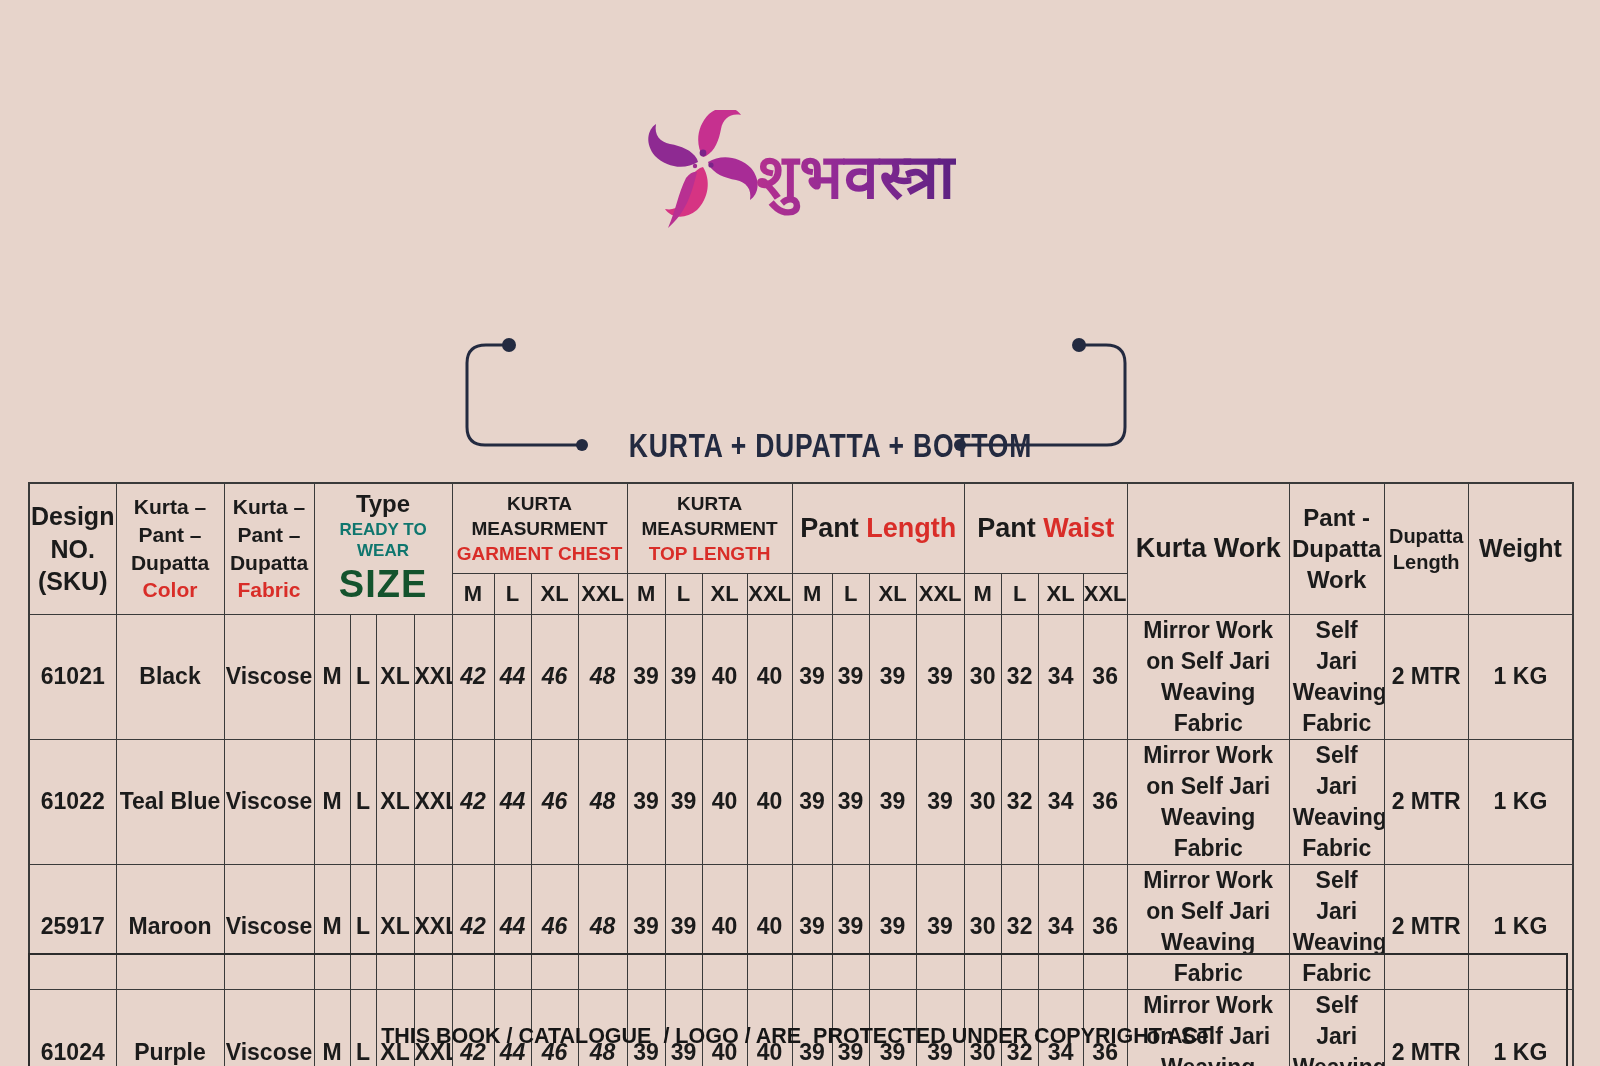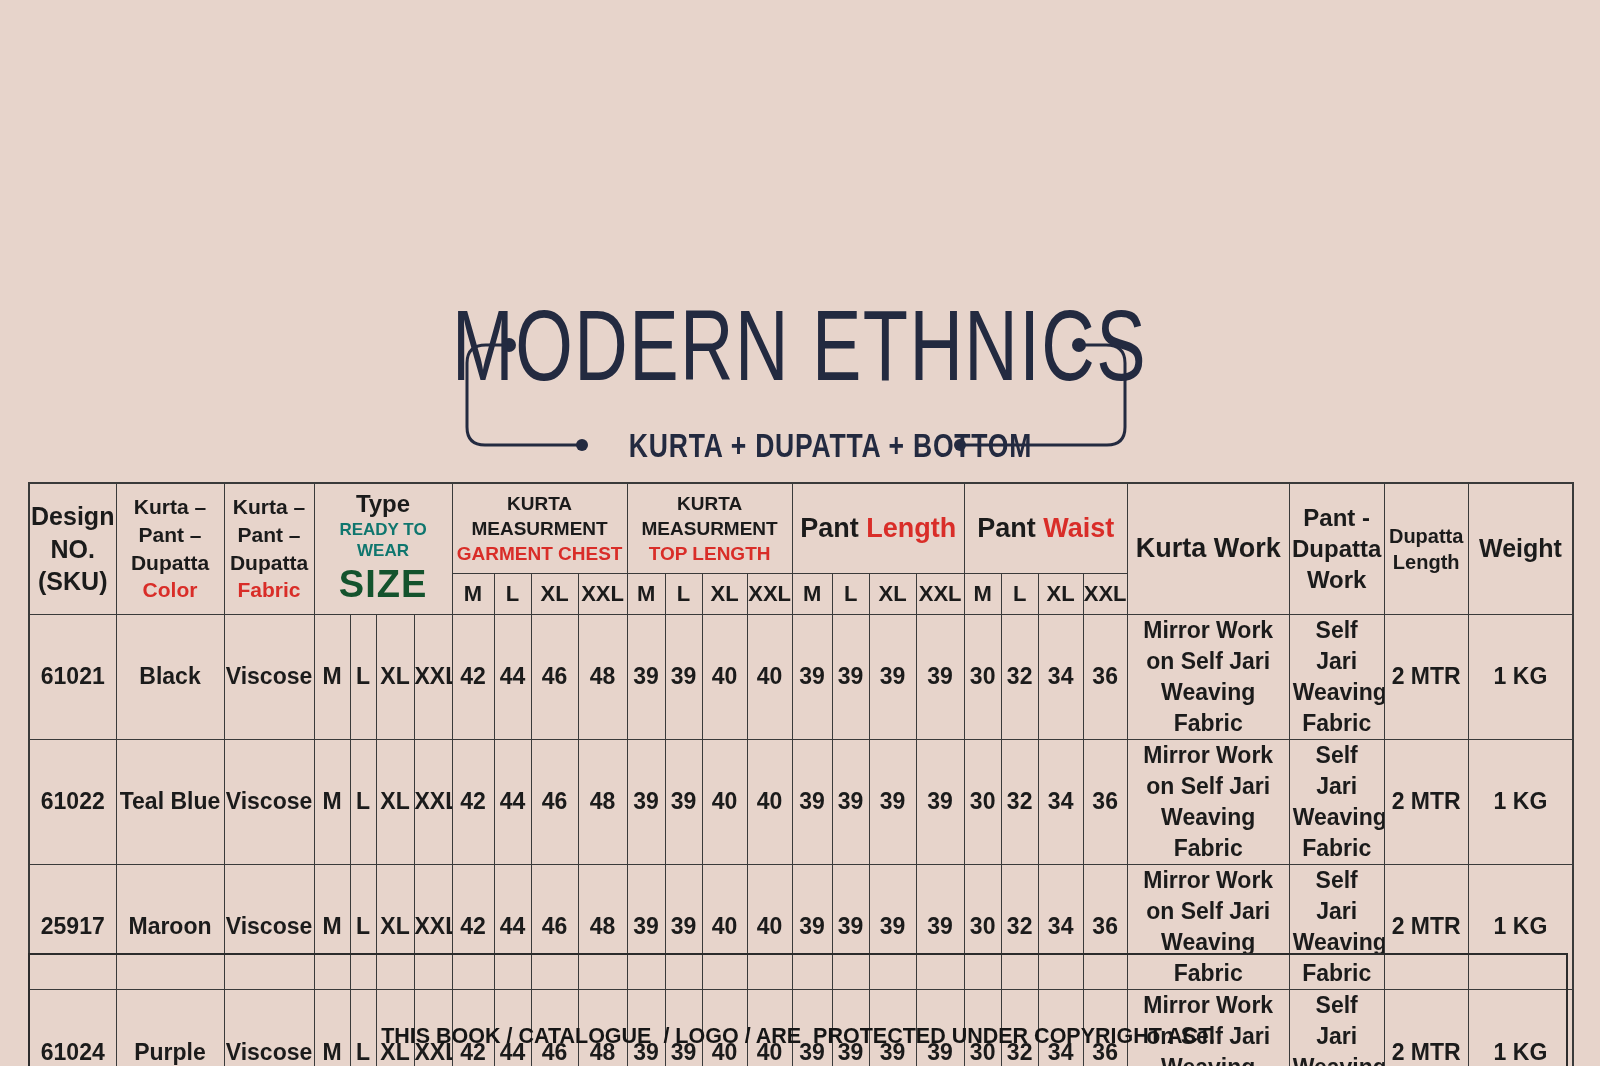--- a/index.html
+++ b/index.html
@@ -46,50 +46,64 @@
 
   .red{color:#d92d28;}
   .c-purple{color:#7130a0;}
   .c-brown{color:#bf7323;}
   .c-green{color:#3caf69;}
   .c-teal{color:#2f5d6e;}
 
   .catalog tbody td{font-weight:bold;font-size:23px;color:#1b1b1b;}
   td.sku{color:#d92d28;font-size:25px;}
   td.szcell{color:#d92d28;font-size:24px;}
-  td.num-purple{color:#7130a0;}
+  td.num-purple{color:#7130a0;font-style:italic;}
   td.num-brown{color:#bf7323;}
   td.num-green{color:#3caf69;}
   td.num-teal{color:#2f5d6e;}
   td.work{font-size:19px;line-height:1.35;padding:0 3px;}
 
   
   .copyright{position:absolute;left:28px;top:953px;width:1540px;box-sizing:border-box;border:2px solid #2c2c2c;
     text-align:center;font-weight:bold;color:#151515;font-size:21.5px;line-height:1.43;padding:5px 4px;white-space:pre-wrap;}
 </style>
 </head>
 <body>
 
 <div class="page">
 
+  <div class="logo-wrap">
+    <svg width="118" height="128" viewBox="0 0 118 128">
+      <g transform="translate(59,52)">
+        <path d="M0,-5 C-8,-18 -6,-36 6,-48 C18,-58 32,-56 38,-47 C27,-49 20,-43 18,-33 C16,-22 12,-11 3,-6 Z" fill="#c6308f"></path>
+        <path d="M0,-5 C-8,-18 -6,-36 6,-48 C18,-58 32,-56 38,-47 C27,-49 20,-43 18,-33 C16,-22 12,-11 3,-6 Z" fill="#a82c96" transform="rotate(90)"></path>
+        <path d="M0,-5 C-8,-18 -6,-36 6,-48 C18,-58 32,-56 38,-47 C27,-49 20,-43 18,-33 C16,-22 12,-11 3,-6 Z" fill="#d63483" transform="rotate(180)"></path>
+        <path d="M0,-5 C-8,-18 -6,-36 6,-48 C18,-58 32,-56 38,-47 C27,-49 20,-43 18,-33 C16,-22 12,-11 3,-6 Z" fill="#8e2a92" transform="rotate(270)"></path>
+        <circle cx="0" cy="-9" r="3.4" fill="#7a2489"></circle>
+        <circle cx="8" cy="3" r="2.6" fill="#7a2489"></circle>
+        <circle cx="-8" cy="4" r="2.2" fill="#9c2c90"></circle>
+      </g>
+      <path d="M53,62 C47,86 42,102 24,118 C32,100 34,84 42,68 C46,63 50,61 53,62 Z" fill="#b83092"></path>
+    </svg>
+    <span class="logo-text">शुभवस्त्रा</span>
+  </div>
 
   <div class="hero">
     <svg width="1600" height="190" viewBox="0 0 1600 190">
       <g stroke="#232a40" stroke-width="3" fill="none">
         <path d="M505,63 H486 Q467,63 467,81 V145 Q467,163 485,163 H577"></path>
         <path d="M1083,63 H1106 Q1125,63 1125,81 V145 Q1125,163 1107,163 H965"></path>
       </g>
       <g fill="#232a40">
         <circle cx="509" cy="63" r="7"></circle>
         <circle cx="1079" cy="63" r="7"></circle>
         <circle cx="582" cy="163" r="6"></circle>
         <circle cx="960" cy="163" r="6"></circle>
       </g>
     </svg>
-    <div class="hero-title"><span class="squeeze">MODERN ETHNICS</span></div>
     <div class="hero-sub"><span class="squeeze">KURTA + DUPATTA + BOTTOM</span></div>
   </div>
 
   <table class="catalog">
     <colgroup>
       <col style="width:87px">
         <col style="width:108px">
         <col style="width:90px">
       <col style="width:36px">
         <col style="width:26px">

